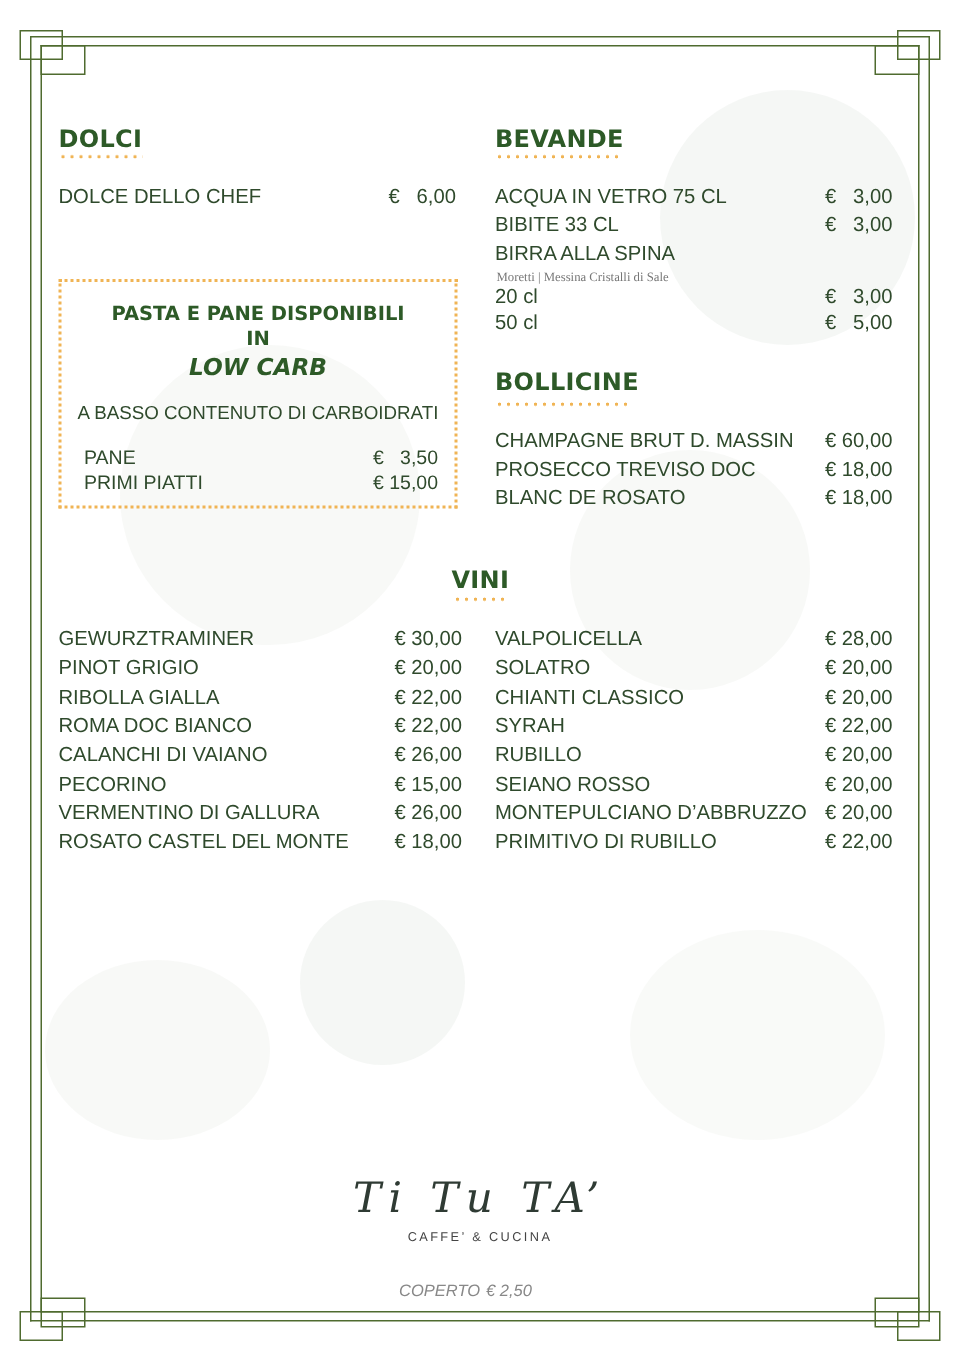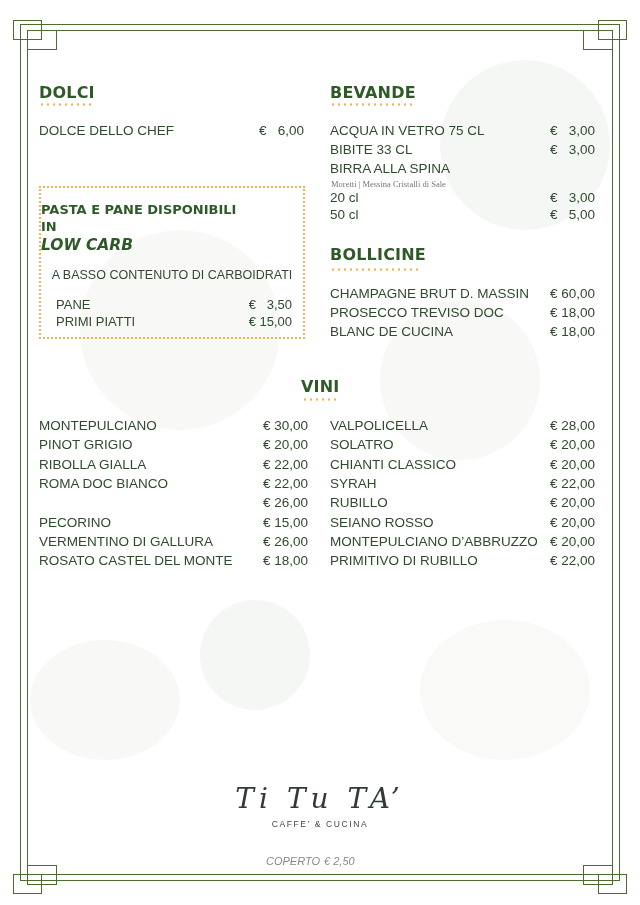--- a/index.html
+++ b/index.html
@@ -12,21 +12,21 @@
        font-size:16px;color:#2d5a27;letter-spacing:0.2px;}
   .dots{position:absolute;height:3px;
        background-image:radial-gradient(circle,#f0b454 1px,transparent 1.3px);
        background-size:6px 3px;background-repeat:repeat-x;}
   .row{position:absolute;font-size:13.5px;color:#2f4a2c;white-space:nowrap;height:18px;line-height:18px;}
   .row .name{position:absolute;left:0;}
   .row .price{position:absolute;right:0;text-align:right;}
   .note{position:absolute;font-family:"Liberation Serif",serif;font-size:8.5px;color:#777;}
   .lc-box{position:absolute;left:39px;top:186px;width:266px;height:153px;box-sizing:border-box;
        border:2px dotted #f0b454;}
-  .lc-title{position:absolute;left:0;width:100%;text-align:left;font-family:"DejaVu Sans",sans-serif;
+  .lc-title{position:absolute;left:0;width:100%;text-align:center;font-family:"DejaVu Sans",sans-serif;
        font-weight:bold;color:#2d5a27;font-size:13px;}
   .lc-sub{position:absolute;left:0;width:100%;text-align:center;font-size:12.5px;color:#2f4a2c;}
   .logo{position:absolute;left:0;width:640px;text-align:center;}
 </style>
 </head>
 <body>
 
 <div class="bg-deco" style="left:440px;top:60px;width:170px;height:170px;opacity:.8"></div>
 <div class="bg-deco" style="left:80px;top:230px;width:200px;height:200px;opacity:.6"></div>
 <div class="bg-deco" style="left:380px;top:300px;width:160px;height:160px;opacity:.6"></div>
@@ -108,47 +108,48 @@
   <div class="dots" style="left:330px;top:268px;width:92px"></div>
   <div class="row" style="left:330px;top:285px;width:265px">
     <span class="name">CHAMPAGNE BRUT D. MASSIN</span>
     <span class="price">€ 60,00</span>
   </div>
   <div class="row" style="left:330px;top:304px;width:265px">
     <span class="name">PROSECCO TREVISO DOC</span>
     <span class="price">€ 18,00</span>
   </div>
   <div class="row" style="left:330px;top:323px;width:265px">
-    <span class="name">BLANC DE CUCINA</span>
+    <span class="name">BLANC DE ROSATO</span>
     <span class="price">€ 18,00</span>
   </div>
 </div>
 
 <div>
   <div class="section-title" style="left:301px;top:377px">VINI</div>
   <div class="dots" style="left:302px;top:398px;width:38px"></div>
 
   <div>
     <div class="row" style="left:39px;top:417px;width:269px">
-        <span class="name">MONTEPULCIANO</span>
+        <span class="name">GEWURZTRAMINER</span>
         <span class="price">€ 30,00</span>
       </div>
     <div class="row" style="left:39px;top:436px;width:269px">
         <span class="name">PINOT GRIGIO</span>
         <span class="price">€ 20,00</span>
       </div>
     <div class="row" style="left:39px;top:456px;width:269px">
         <span class="name">RIBOLLA GIALLA</span>
         <span class="price">€ 22,00</span>
       </div>
     <div class="row" style="left:39px;top:475px;width:269px">
         <span class="name">ROMA DOC BIANCO</span>
         <span class="price">€ 22,00</span>
       </div>
     <div class="row" style="left:39px;top:494px;width:269px">
+        <span class="name">CALANCHI DI VAIANO</span>
         <span class="price">€ 26,00</span>
       </div>
     <div class="row" style="left:39px;top:514px;width:269px">
         <span class="name">PECORINO</span>
         <span class="price">€ 15,00</span>
       </div>
     <div class="row" style="left:39px;top:533px;width:269px">
         <span class="name">VERMENTINO DI GALLURA</span>
         <span class="price">€ 26,00</span>
       </div>

